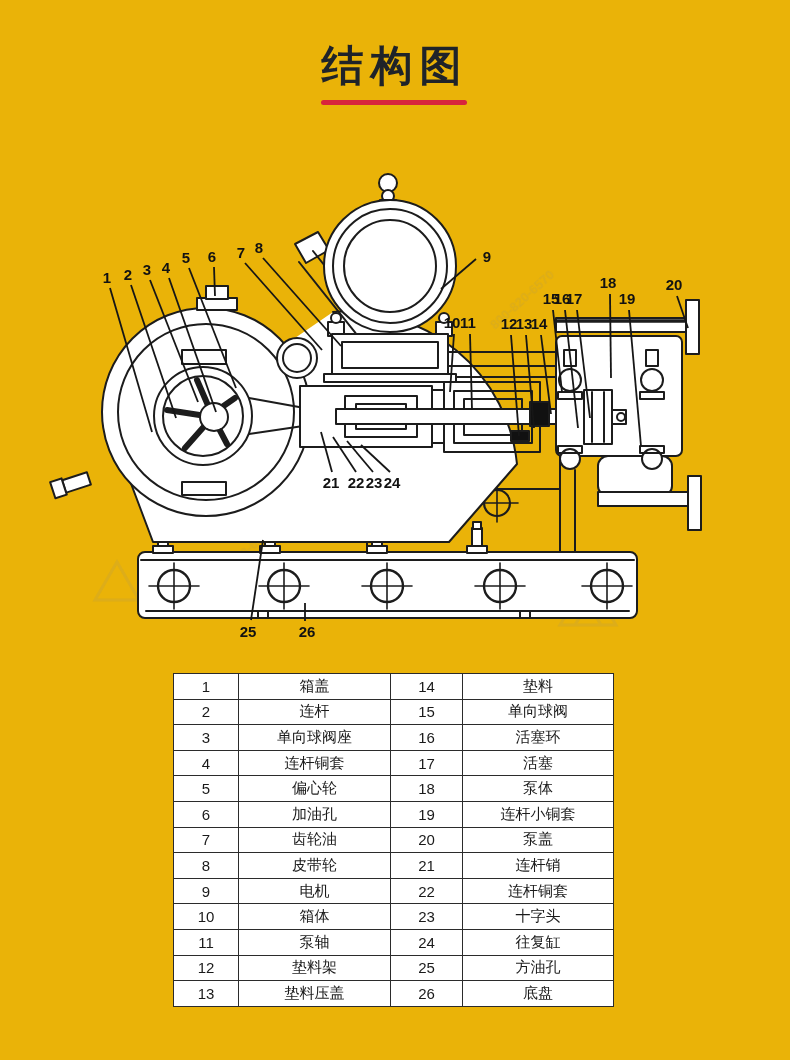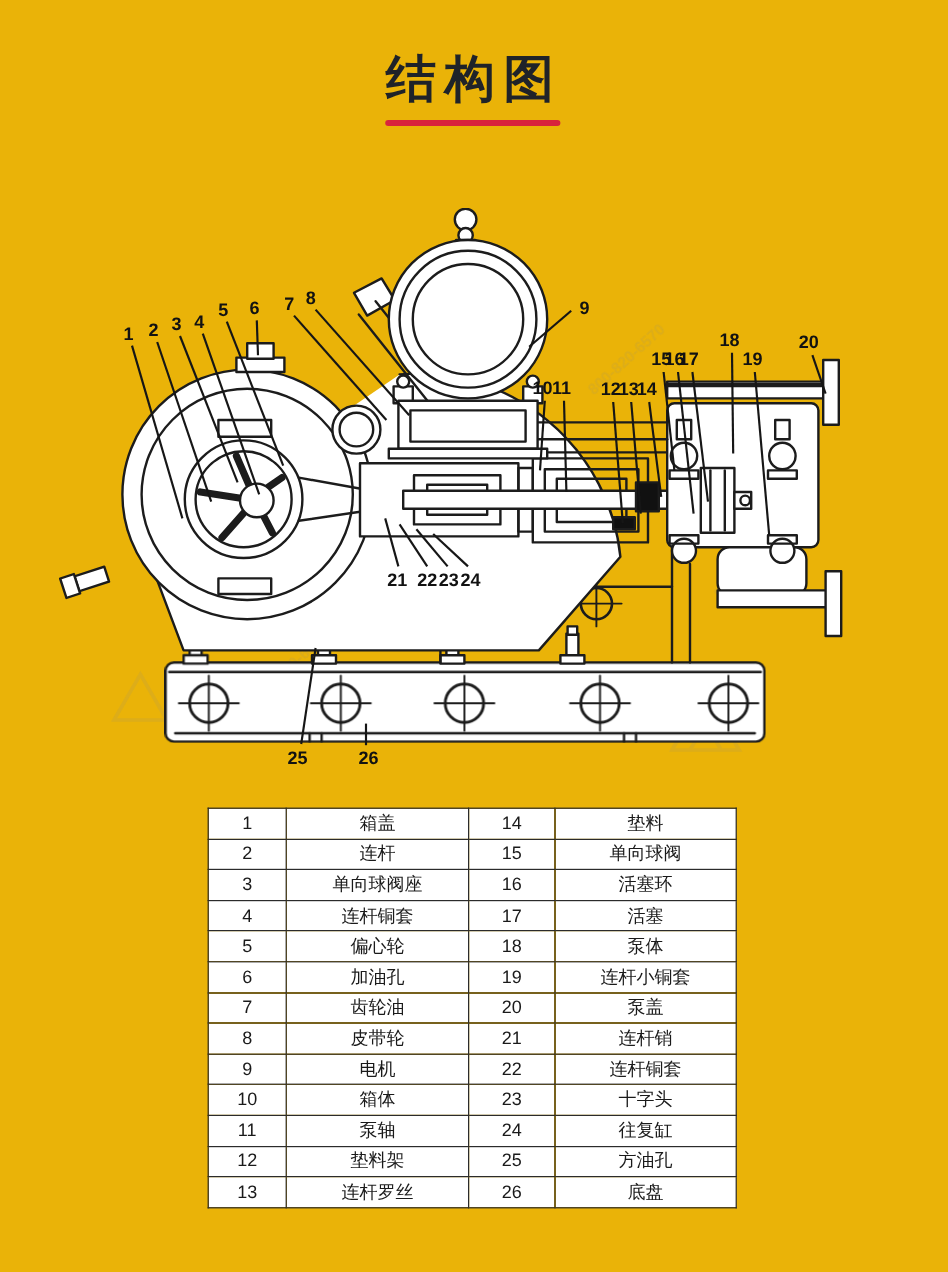--- a/index.html
+++ b/index.html
@@ -349,20 +349,20 @@
           <td>往复缸</td>
         </tr>
         <tr>
           <td>12</td>
           <td>垫料架</td>
           <td>25</td>
           <td>方油孔</td>
         </tr>
         <tr>
           <td>13</td>
-          <td>连杆罗丝</td>
+          <td>垫料压盖</td>
           <td>26</td>
           <td>底盘</td>
         </tr>
       </tbody>
   </table>
 
 </div>
 
 </body></html>

